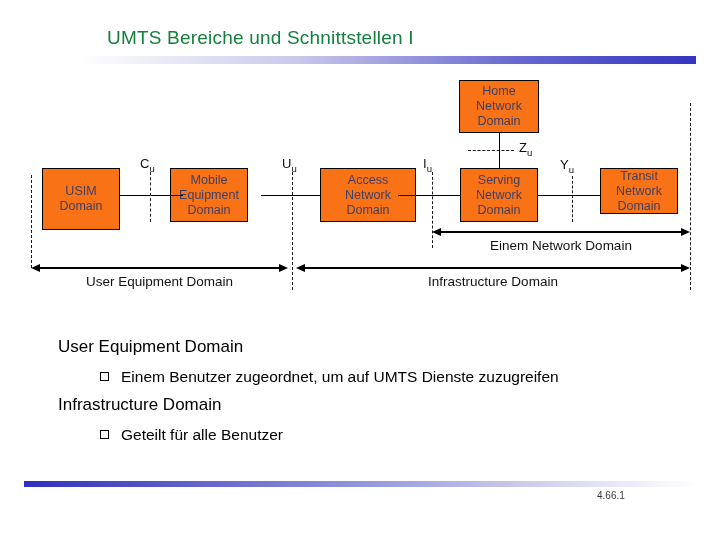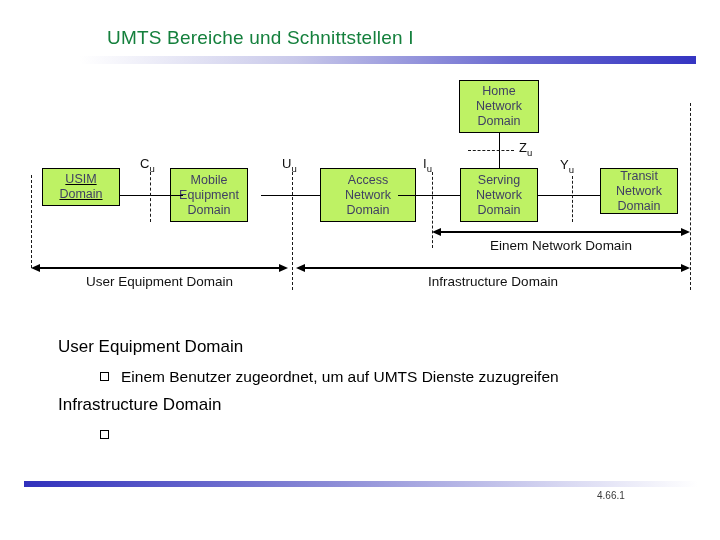--- a/index.html
+++ b/index.html
@@ -4,21 +4,21 @@
 <style>
   html,body{margin:0;padding:0;background:#fff;}
   .slide{position:relative;width:720px;height:540px;background:#ffffff;overflow:hidden;
          font-family:"Liberation Sans",sans-serif;color:#000;}
   .title{position:absolute;left:107px;top:27px;font-size:19px;letter-spacing:0.2px;color:#15803d;white-space:nowrap;}
   .bar-top{position:absolute;left:80px;top:56px;width:616px;height:8px;
            background:linear-gradient(to right,#ffffff 0%,#c9c9ea 35%,#6a6ad0 70%,#3434c2 100%);}
   .bar-bottom{position:absolute;left:24px;top:481px;width:674px;height:6px;
            background:linear-gradient(to right,#3030bc 0%,#8a8ad6 45%,#d8d8f2 80%,#ffffff 100%);}
   
-  .dbox{position:absolute;background:#bef264;border:1px solid #000;display:flex;align-items:center;justify-content:center;box-sizing:border-box;}
+  .dbox{position:absolute;background:#f97316;border:1px solid #000;display:flex;align-items:center;justify-content:center;box-sizing:border-box;}
   .dbox span{display:block;text-align:center;white-space:pre-line;font-size:12.5px;line-height:15px;color:#3f3f63;}
   .hline{position:absolute;height:1px;background:#000;}
   .vline{position:absolute;width:1px;background:#000;}
   .vdash{position:absolute;width:0;border-left:1px dashed #1a1a1a;}
   .hdash{position:absolute;height:0;border-top:1px dashed #1a1a1a;}
   .iface{position:absolute;font-size:13px;color:#111;white-space:nowrap;}
   .iface sub{font-size:9.5px;}
   .arrow{position:absolute;height:8px;}
   .ah{position:absolute;top:0;width:0;height:0;border-top:4px solid transparent;border-bottom:4px solid transparent;}
   .ah-left{left:0;border-right:9px solid #000;}
@@ -40,21 +40,21 @@
   <div class="title">UMTS Bereiche und Schnittstellen I</div>
   <div class="bar-top"></div>
 
   <div>
 
     <div class="dbox" style="left:459px;top:80px;width:80px;height:53px;">
       <span>Home
 Network
 Domain</span>
     </div>
-    <div class="dbox" style="left:42px;top:168px;width:78px;height:38px;text-decoration:underline;">
+    <div class="dbox" style="left:42px;top:168px;width:78px;height:62px;">
       <span>USIM
 Domain</span>
     </div>
     <div class="dbox" style="left:170px;top:168px;width:78px;height:54px;">
       <span>Mobile
 Equipment
 Domain</span>
     </div>
     <div class="dbox" style="left:320px;top:168px;width:96px;height:54px;">
       <span>Access
@@ -119,19 +119,20 @@
 
   <div class="bullet-row" style="top:368px;">
     <span class="bullet-sq"></span>
     <span class="bullet-text">Einem Benutzer zugeordnet, um auf UMTS Dienste zuzugreifen</span>
   </div>
 
   <div class="heading" style="top:395px;">Infrastructure Domain</div>
 
   <div class="bullet-row" style="top:426px;">
     <span class="bullet-sq"></span>
+    <span class="bullet-text">Geteilt für alle Benutzer</span>
   </div>
 
 
   <div class="bar-bottom"></div>
   <div class="pagenum">4.66.1</div>
 
 </div>
 
 </body></html>

